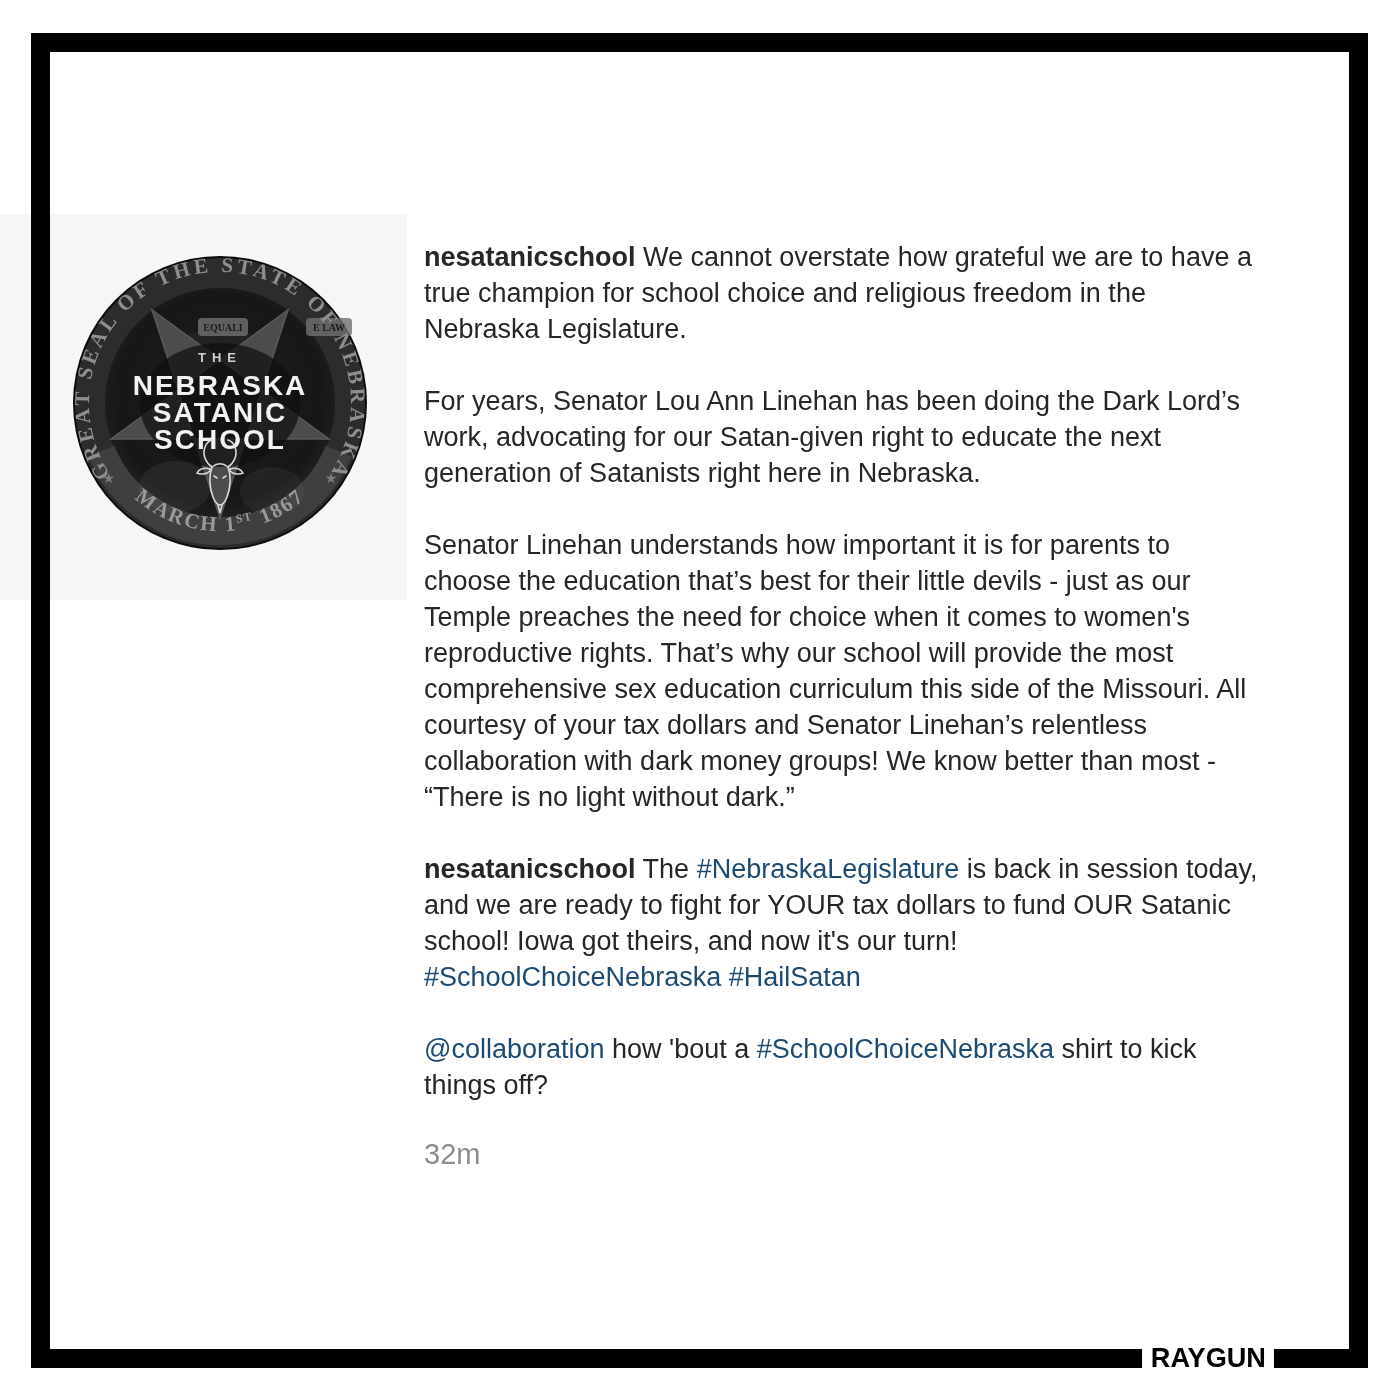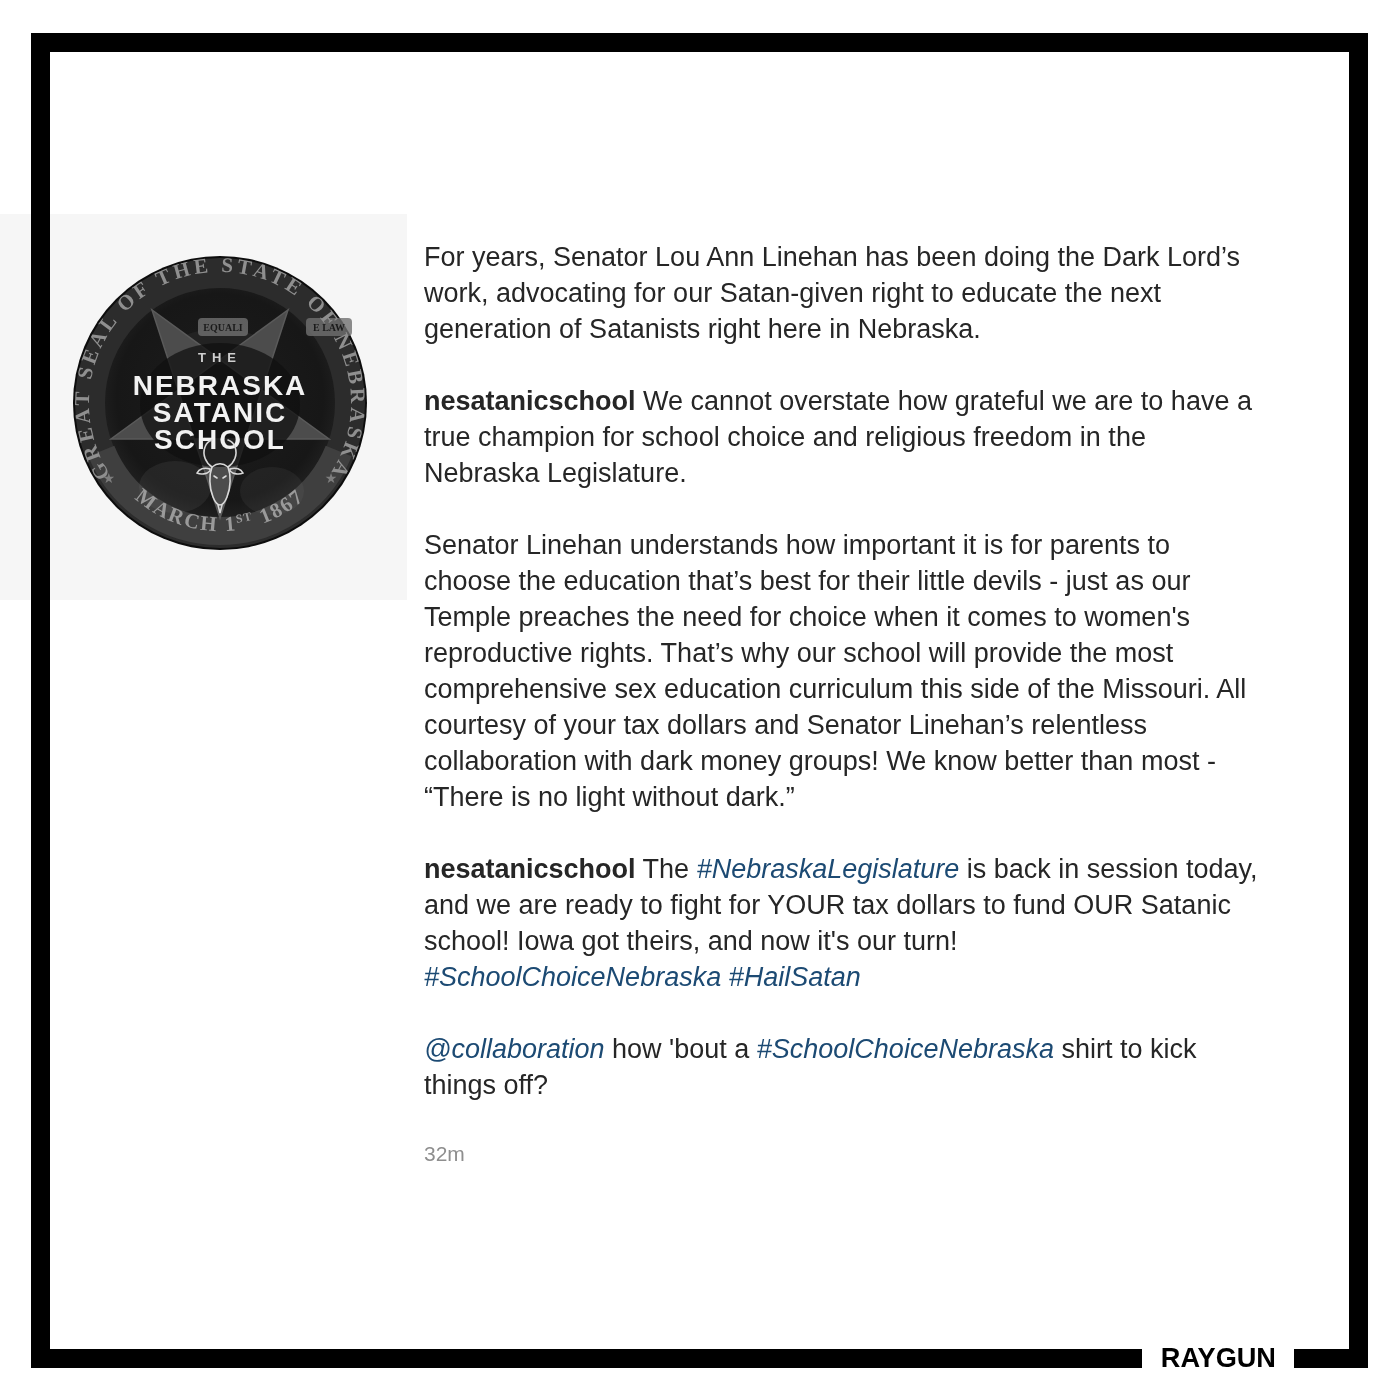--- a/index.html
+++ b/index.html
@@ -12,34 +12,34 @@
     position:absolute; left:0; top:214px; width:407px; height:386px;
     background:var(--avatar-bg,#f6f6f6); z-index:1;
   }
   .seal-svg { position:absolute; left:72px; top:41px; }
   .frame {
     position:absolute; left:31px; top:33px; width:1337px; height:1335px;
     border:19px solid var(--frame,#000); box-sizing:border-box;
     z-index:3; pointer-events:none;
   }
   .brand-box {
-    position:absolute; left:1142px; top:1341px; width:152px; height:34px;
+    position:absolute; left:1142px; top:1341px; width:132px; height:34px;
     background:#fff; z-index:4; display:flex; align-items:center; justify-content:center;
   }
   .brand-text { font-weight:bold; font-size:28px; letter-spacing:0; color:#000; transform:scaleX(.97); white-space:nowrap; }
   .post {
     position:absolute; left:424px; top:239px; width:836px;
     font-size:27px; line-height:36px; color:var(--body-text,#262626); z-index:2;
   }
   .paragraph { margin:0 0 36px 0; }
   .seg-username { font-weight:bold; color:var(--body-text,#262626); }
   .seg-text { color:var(--body-text,#262626); }
-  .seg-link { color:var(--link-text,#1c4a73);font-style:italic; }
+  .seg-link { color:var(--link-text,#1c4a73); }
   .timestamp {
-    margin-top:28px; font-size:21px; line-height:30px;
+    margin-top:28px; font-size:29px; line-height:30px;
     color:var(--timestamp-text,#8e8e8e);
   }
   .ring-text { font-family:"Liberation Serif","DejaVu Serif",serif; font-weight:bold; }
   .center-text { font-family:"Liberation Sans","DejaVu Sans",sans-serif; font-weight:bold; }
 </style>
 </head>
 <body>
 
 <div class="canvas">
 
@@ -101,22 +101,22 @@
         <path d="M158,214 C164,212 169,214 171,218 C167,220 161,219 158,216 Z"></path>
         <path d="M140,212 C137,220 137,232 141,242 C143,247 145,250 148,250 C151,250 153,247 155,242 C159,232 159,220 156,212 C151,208 145,208 140,212 Z"></path>
         <path d="M142,221 L145,223 M154,221 L151,223"></path>
         <path d="M146,250 L148,258 L150,250"></path>
       </g>
     </svg>
   </div>
 
   <div class="post">
     <div>
+        <div class="paragraph"><span class="seg-username">nesatanicschool</span><span class="seg-text"> We cannot overstate how grateful we are to have a true champion for school choice and religious freedom in the Nebraska Legislature.</span></div>
         <div class="paragraph"><span class="seg-text">For years, Senator Lou Ann Linehan has been doing the Dark Lord’s work, advocating for our Satan-given right to educate the next generation of Satanists right here in Nebraska.</span></div>
-        <div class="paragraph"><span class="seg-username">nesatanicschool</span><span class="seg-text"> We cannot overstate how grateful we are to have a true champion for school choice and religious freedom in the Nebraska Legislature.</span></div>
         <div class="paragraph"><span class="seg-text">Senator Linehan understands how important it is for parents to choose the education that’s best for their little devils - just as our Temple preaches the need for choice when it comes to women's reproductive rights. That’s why our school will provide the most comprehensive sex education curriculum this side of the Missouri. All courtesy of your tax dollars and Senator Linehan’s relentless collaboration with dark money groups! We know better than most - “There is no light without dark.”</span></div>
         <div class="paragraph"><span class="seg-username">nesatanicschool</span><span class="seg-text"> The </span><span class="seg-link">#NebraskaLegislature</span><span class="seg-text"> is back in session today, and we are ready to fight for YOUR tax dollars to fund OUR Satanic school! Iowa got theirs, and now it's our turn! </span><span class="seg-link">#SchoolChoiceNebraska</span><span class="seg-text"> </span><span class="seg-link">#HailSatan</span></div>
         <div class="paragraph"><span class="seg-link">@collaboration</span><span class="seg-text"> how 'bout a </span><span class="seg-link">#SchoolChoiceNebraska</span><span class="seg-text"> shirt to kick things off?</span></div>
       </div>
     <div class="timestamp">32m</div>
   </div>
 
   <div class="frame"></div>
 
   <div class="brand-box">

